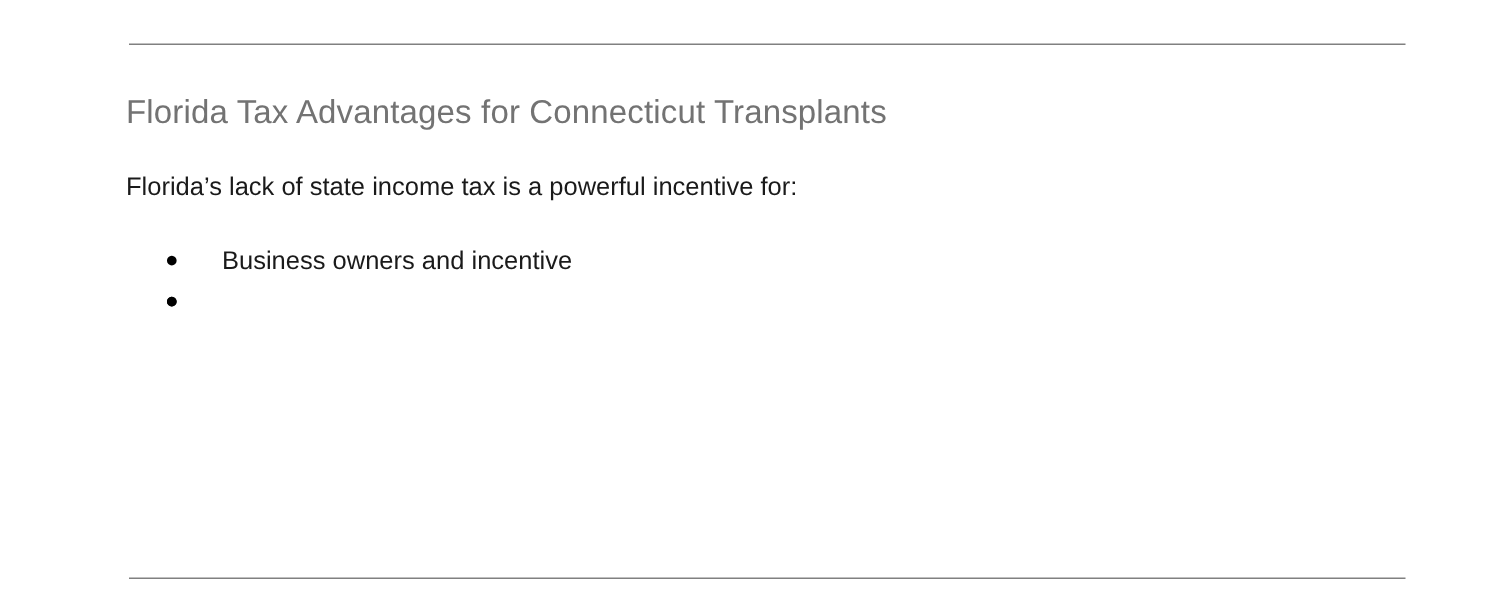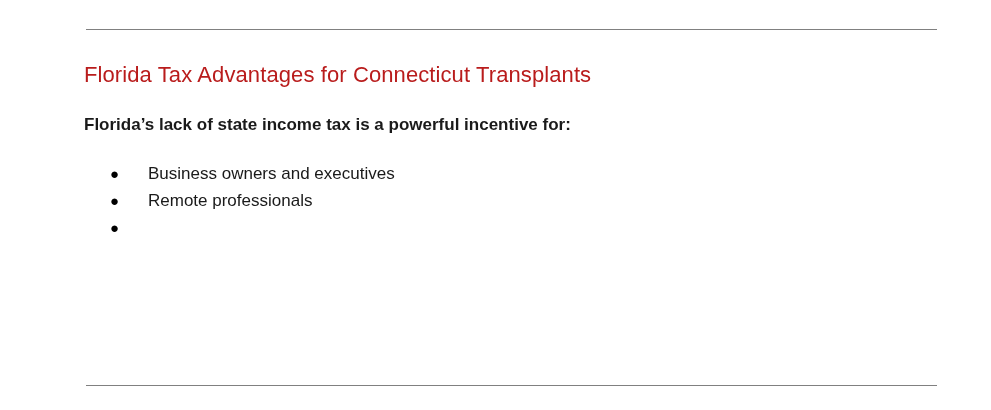--- a/index.html
+++ b/index.html
@@ -40,27 +40,27 @@
     left: 84px;
     top: 60px;
     width: 860px;
   }
 
   .doc-heading {
     font-size: 22px;
     font-weight: 400;
     line-height: 30px;
     margin: 0 0 22px 0;
-    color: #b91c1c;
+    color: #737373;
     letter-spacing: 0.1px;
   }
 
   .doc-paragraph {
     font-size: 17px;
-    font-weight: 700;
+    font-weight: 400;
     line-height: 26px;
     margin: 0;
     color: #1a1a1a;
   }
 
   .intro-paragraph { margin-bottom: 22px; }
 
   
   .bullet-list {
     list-style: none;
@@ -97,25 +97,24 @@
 
   <div class="content">
 
     <h1 class="doc-heading">Florida Tax Advantages for Connecticut Transplants</h1>
 
     <p class="doc-paragraph intro-paragraph">Florida’s lack of state income tax is a powerful incentive for:</p>
 
     <ul class="bullet-list">
       <li class="bullet-item">
         <span class="bullet-marker">●</span>
-        <span>Business owners and executives</span>
+        <span>Business owners and incentive</span>
       </li>
       <li class="bullet-item">
         <span class="bullet-marker">●</span>
-        <span>Remote professionals</span>
       </li>
       <li class="bullet-item">
         <span class="bullet-marker">●</span>
       </li>
     </ul>
 
     <div class="paragraph-gap"></div>
 
 
   </div>

